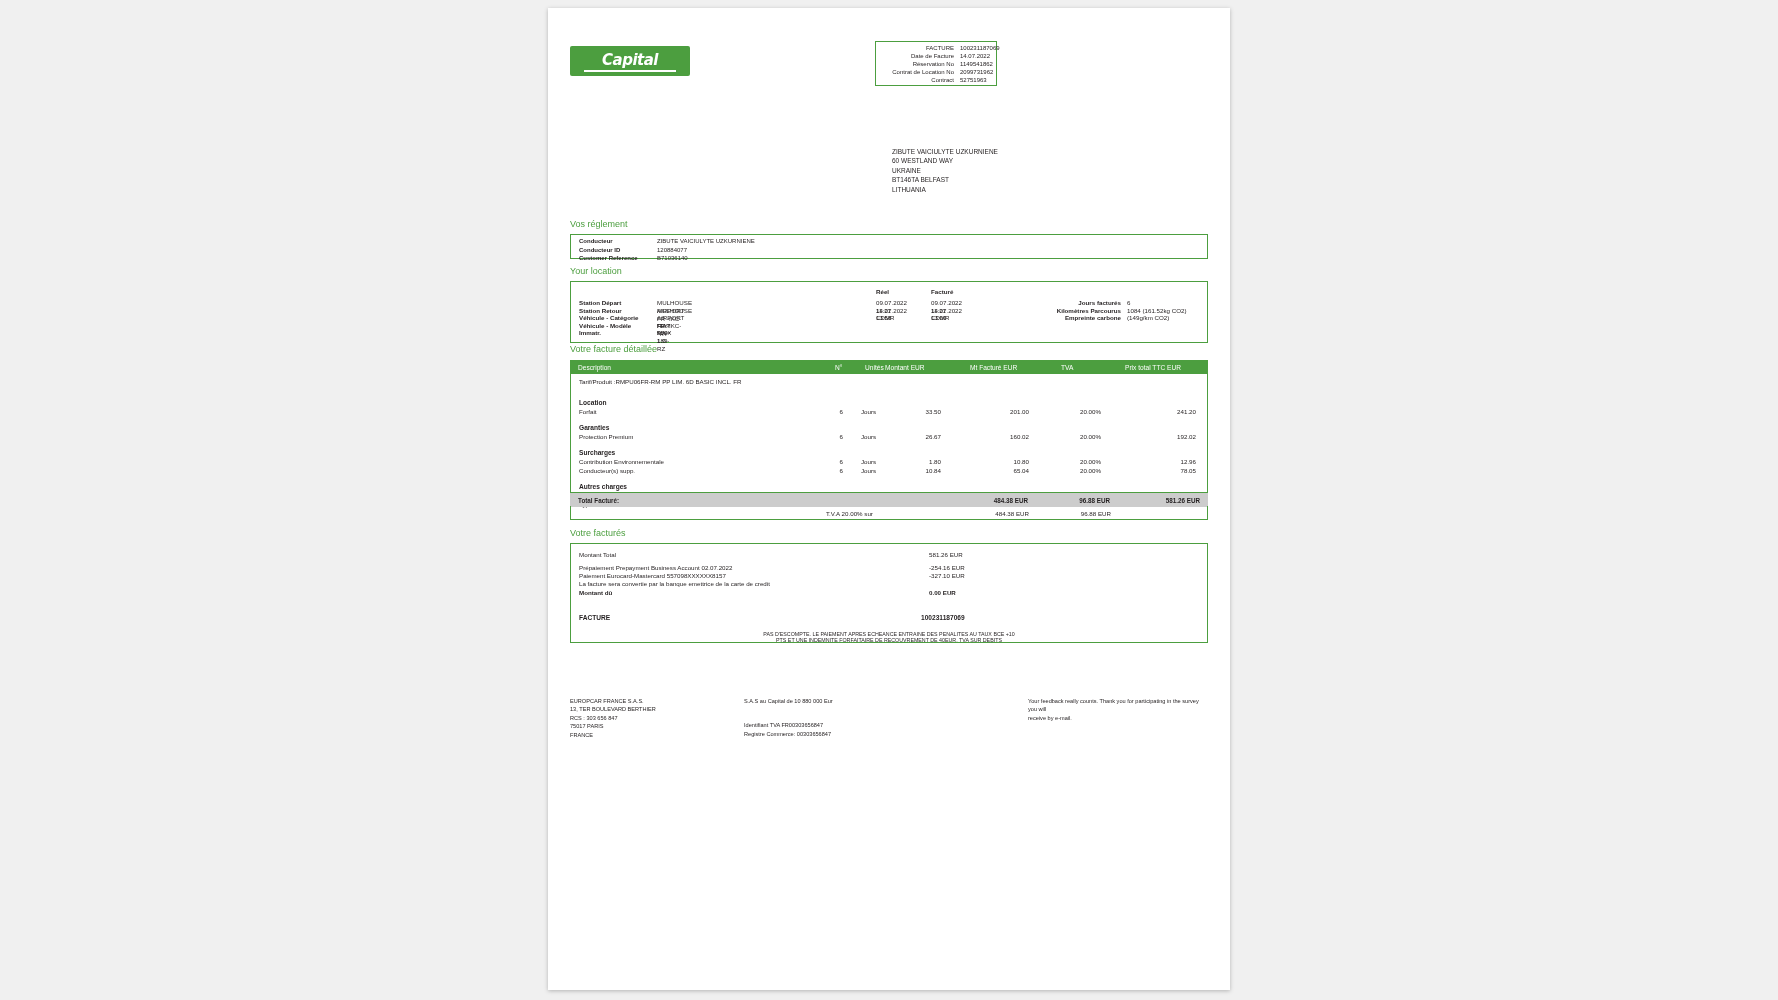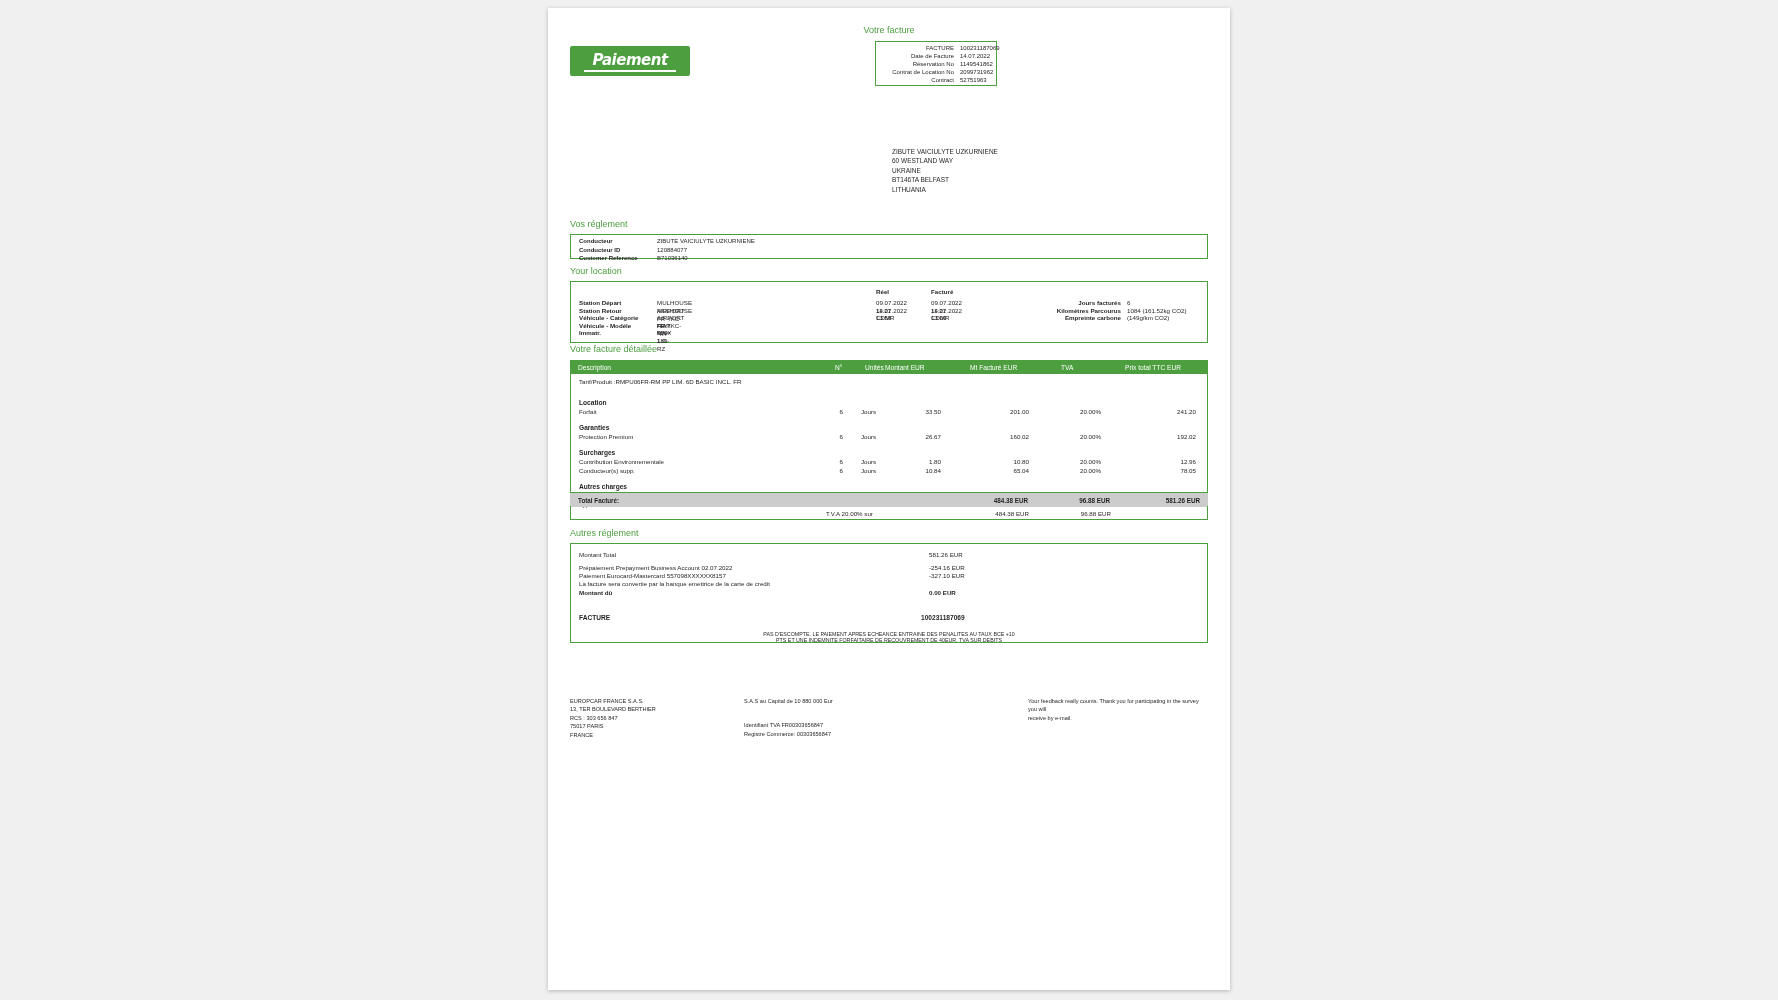--- a/index.html
+++ b/index.html
@@ -170,25 +170,24 @@
   
   .footer { position: absolute; font-size: 5.6px; line-height: 1.5; }
 </style>
 </head>
 <body>
 
 <div class="page-wrap">
   <div class="doc">
 
     <div class="logo">
-      <div class="logo-text">Paiement</div>
+      <div class="logo-text">Capital</div>
       <div class="logo-bar"></div>
     </div>
 
-    <div class="votre-facture-title gtitle">Votre facture</div>
 
     <div class="hdr-box">
       <div style="position:absolute; left:0; top:3px; width:120px;">
         <div class="hdr-row">
           <span class="hdr-label">FACTURE</span>
           <span class="hdr-val">100231187069</span>
         </div>
         <div class="hdr-row">
           <span class="hdr-label">Date de Facture</span>
           <span class="hdr-val">14.07.2022</span>
@@ -364,21 +363,21 @@
       <span class="cell r" style="left:460px; top:3.5px; width:80px;">96.88 EUR</span>
       <span class="cell r" style="left:545px; top:3.5px; width:85px;">581.26 EUR</span>
     </div>
 
     <div class="tva-row">
       <span class="cell" style="left:255px; top:3.5px;">T.V.A 20.00% sur</span>
       <span class="cell r" style="left:380px; top:3.5px; width:78px;">484.38 EUR</span>
       <span class="cell r" style="left:460px; top:3.5px; width:80px;">96.88 EUR</span>
     </div>
 
-    <div class="sec-title gtitle" style="left:22px; top:520px;">Autres réglement</div>
+    <div class="sec-title gtitle" style="left:22px; top:520px;">Votre facturés</div>
     <div class="pay-box">
       <div style="position:absolute; left:8px; top:7px; width:620px;">
         <div style="position:relative; height:13px;">
           <span class="cell" style="left:0;">Montant Total</span>
           <span class="cell" style="left:350px;">581.26 EUR</span>
         </div>
         <div style="position:relative; height:8px;">
           <span class="cell" style="left:0;">Prépaiement Prepayment Business Account  02.07.2022</span>
           <span class="cell" style="left:350px;">-254.16 EUR</span>
         </div>

